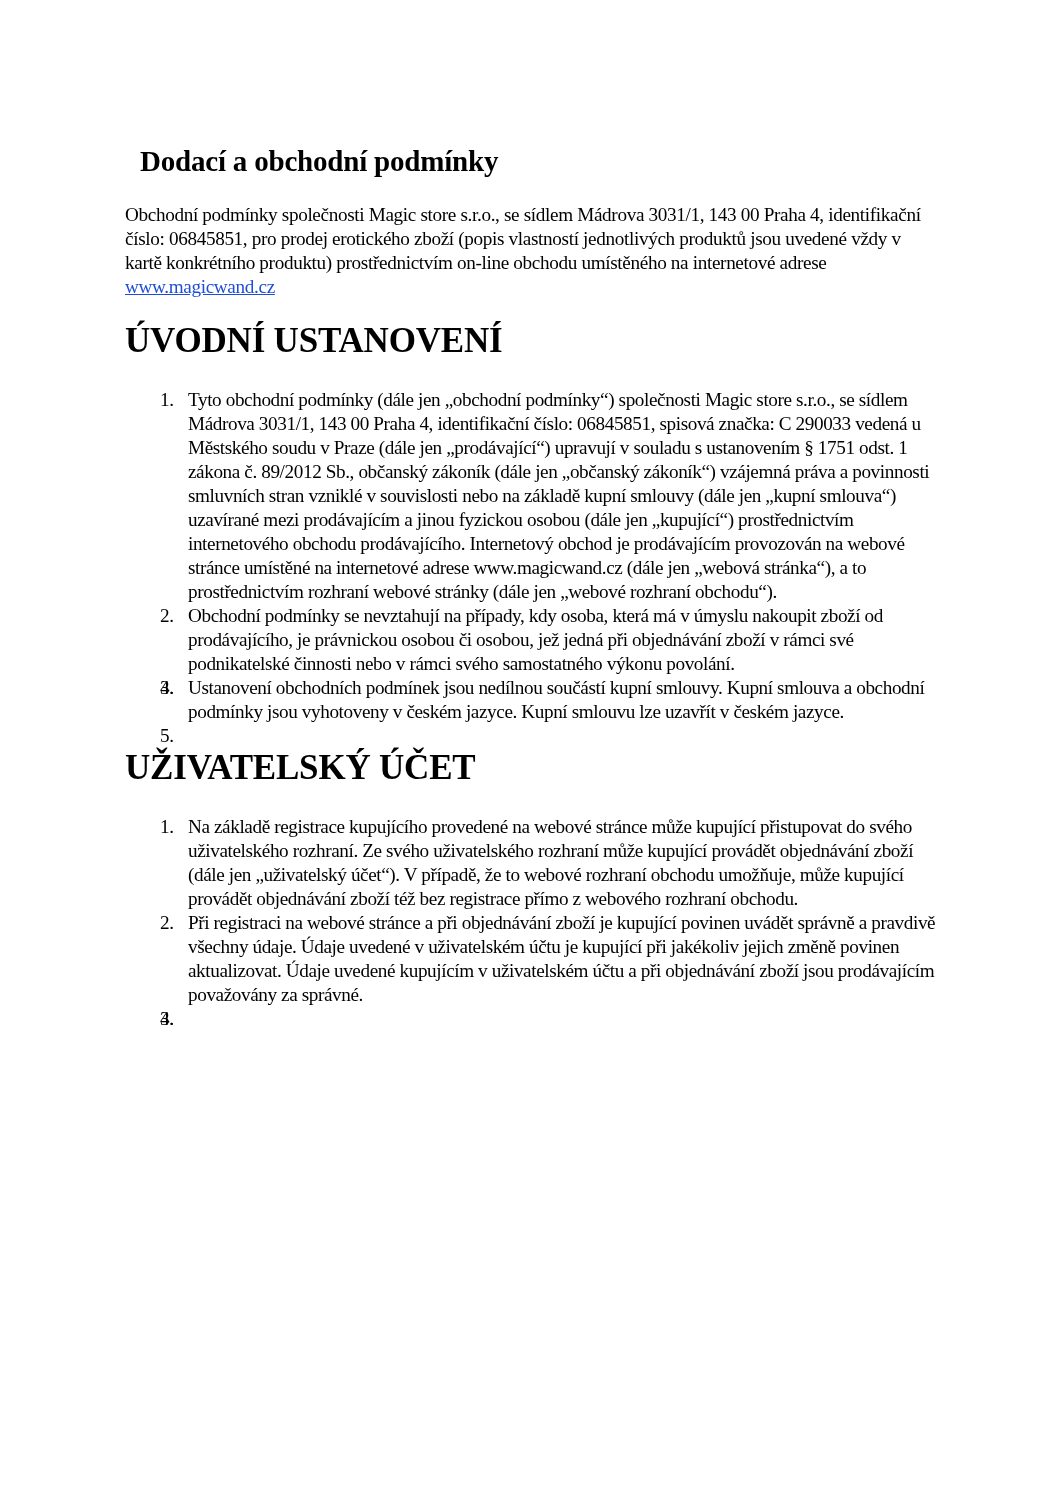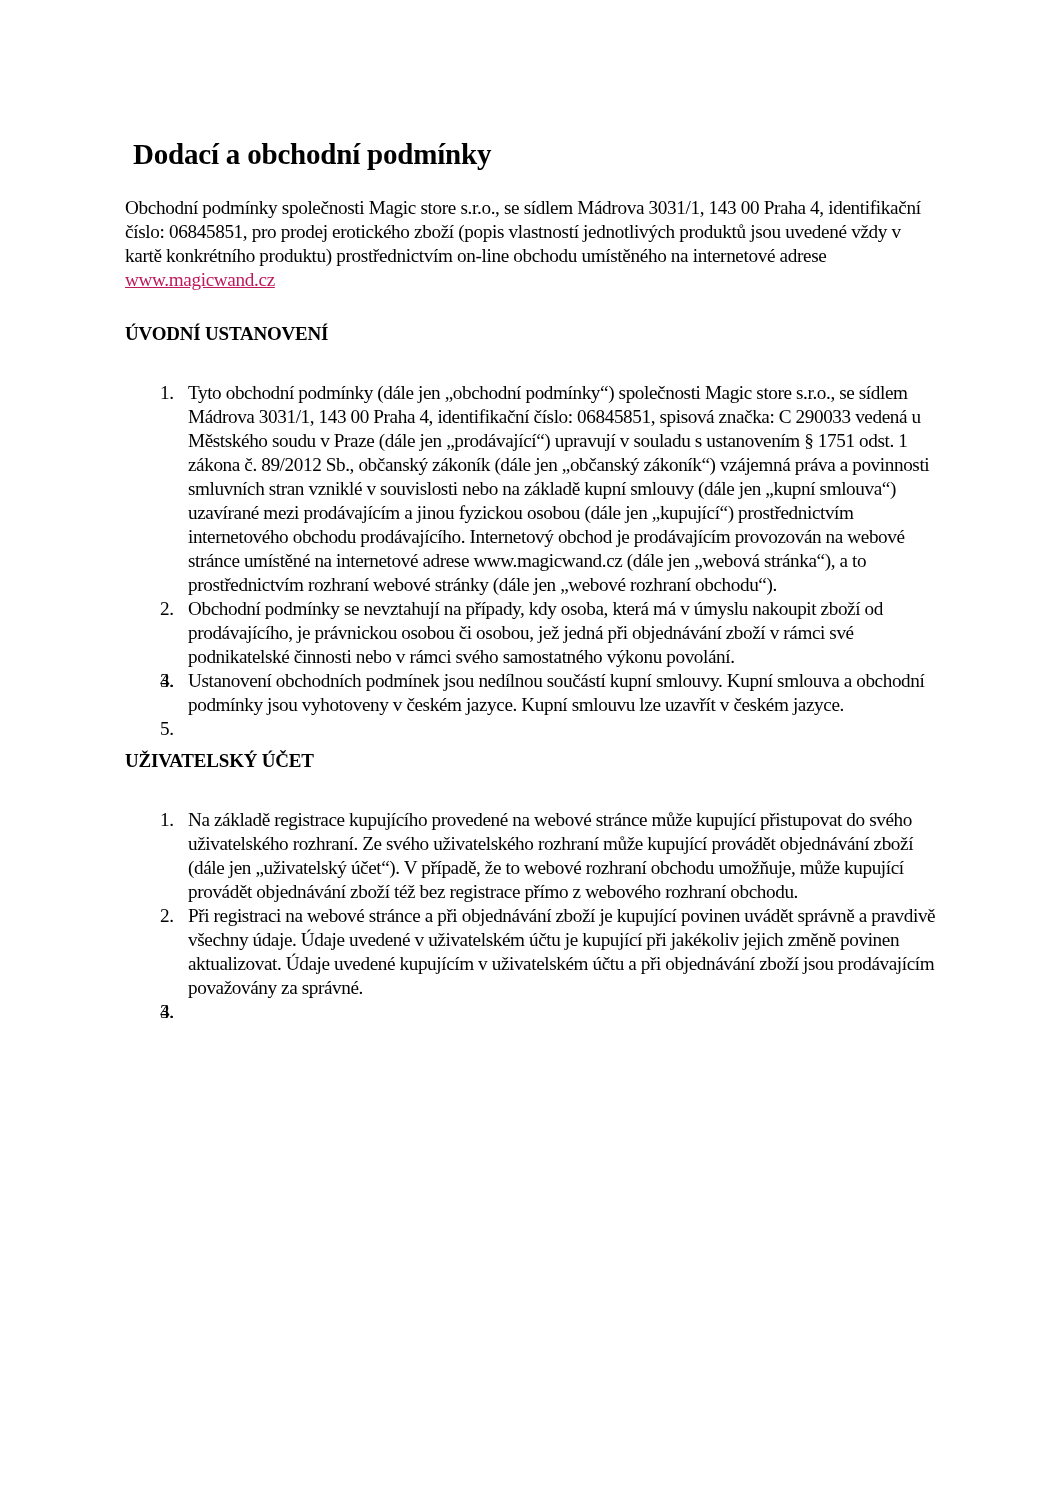--- a/index.html
+++ b/index.html
@@ -1,22 +1,22 @@
 <!DOCTYPE html>
 <html><head>
 <meta charset="utf-8">
 <style>
   html, body { margin: 0; padding: 0; background: #ffffff; }
   body { width: 1058px; height: 1497px; position: relative; overflow: hidden;
          font-family: "Liberation Serif", "DejaVu Serif", serif; color: #000; }
   .page { position: absolute; left: 125px; top: 128px; width: 812px; }
-  h1 { font-size: 29px; font-weight: bold; margin: 8px; line-height: 36px; letter-spacing: -0.2px; }
+  h1 { font-size: 29px; font-weight: bold; margin: 15px; line-height: 36px; letter-spacing: -0.2px; }
   .intro { font-size: 19.2px; line-height: 24px; margin: 24px 0 0 0; letter-spacing: -0.35px; }
-  .intro a { color: #be185d; text-decoration: underline; }
-  h2 { font-size: 19px; font-weight: bold; margin: 0; line-height: 36px; letter-spacing: -0.2px; }
+  .intro a { color: #1d4ed8; text-decoration: underline; }
+  h2 { font-size: 35px; font-weight: bold; margin: 0; line-height: 36px; letter-spacing: -0.2px; }
   .sec1 { margin-top: 24px; }
   .sec2 { margin-top: 26px; }
   ol { margin: 0; padding: 0; list-style: none; }
   ol.first { margin-top: 29px; }
   ol.second { margin-top: 29px; }
   li { position: relative; padding-left: 63px; font-size: 19.2px; line-height: 24px;
        letter-spacing: -0.4px; margin: 0; }
   li .num { position: absolute; left: 35px; top: 0; }
   b { font-weight: normal; }
 </style>

